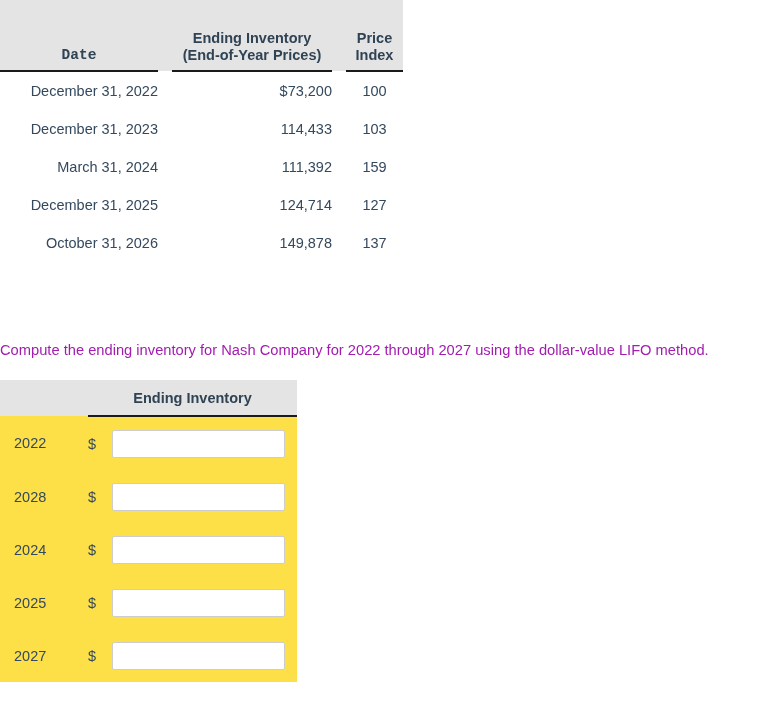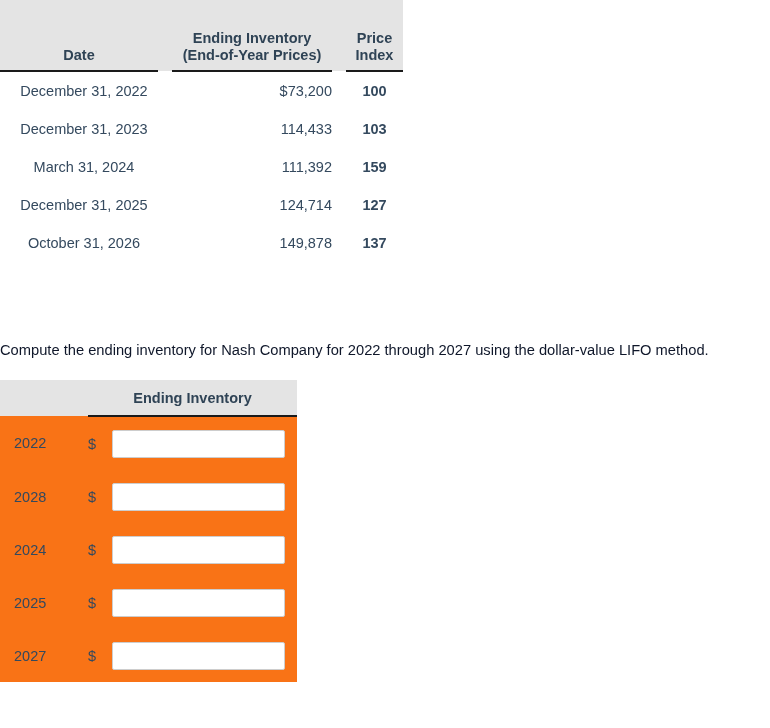--- a/index.html
+++ b/index.html
@@ -42,44 +42,44 @@
     background: #e4e4e4;
     border-bottom: none;
   }
   .data-table thead th.ruled {
     border-bottom: 2px solid #1a1a1a;
   }
   .data-table thead th .hdr-inner {
     display: block;
     padding-bottom: 6px;
   }
-  .data-table thead th.col-date   { text-align: center; }
+  .data-table thead th.col-date   { text-align: center; font-family: Liberation Mono, monospace; }
   .data-table thead th.col-inv    { text-align: center; }
   .data-table thead th.col-idx    { text-align: center; }
 
   .data-table tbody td {
     font-size: 14.5px;
     color: #34495e;
     height: 38px;
     padding: 0;
     vertical-align: middle;
     background: #ffffff;
   }
-  .data-table tbody td.cell-date { text-align: center;   padding-left: 10px; }
+  .data-table tbody td.cell-date { text-align: right;   padding-left: 10px; }
   .data-table tbody td.cell-inv  { text-align: right; }
-  .data-table tbody td.cell-idx  { text-align: center; font-weight: bold; }
+  .data-table tbody td.cell-idx  { text-align: center; }
 
   
   .prompt {
     position: absolute;
     left: 0;
     top: 340px;
     width: 770px;
     font-size: 14.7px;
-    color: #0f172a;
+    color: #a21caf;
     line-height: 20px;
     white-space: nowrap;
   }
 
   
   .answer-wrap {
     position: absolute;
     left: 0;
     top: 380px;
   }
@@ -102,21 +102,21 @@
   .answer-table thead th.blankhead { border-bottom: none; }
   .answer-table thead th.eihead {
     text-align: center;
     border-bottom: 2px solid #1a1a1a;
   }
 
   .answer-table tbody td {
     padding: 0;
     height: 53px;
     vertical-align: middle;
-    background: #f97316;
+    background: #fde047;
     font-size: 14.5px;
     color: #34495e;
   }
   .answer-table tbody td.cell-year {
     text-align: left;
     padding-left: 14px;
   }
   .answer-table tbody td.cell-field {
     text-align: left;
   }

